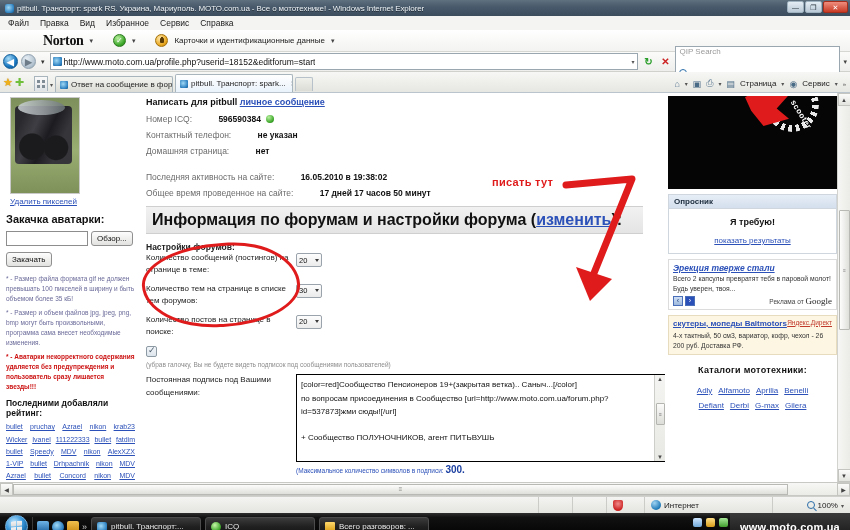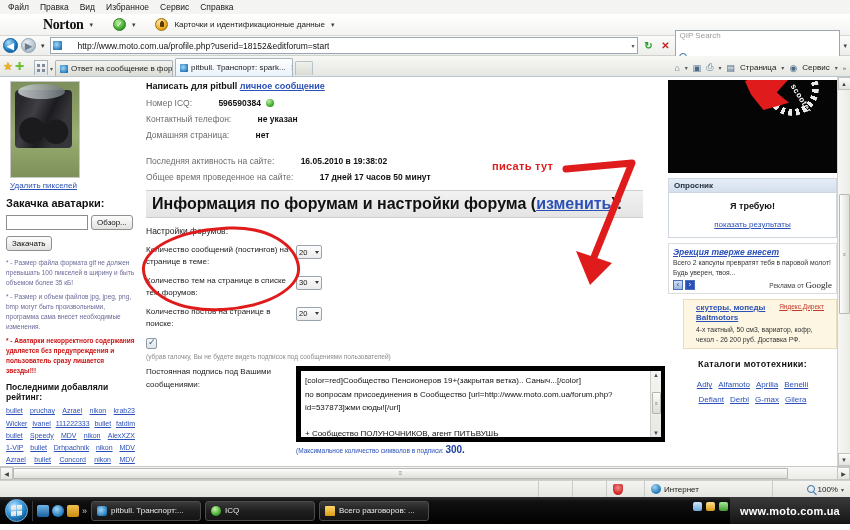--- a/index.html
+++ b/index.html
@@ -122,21 +122,21 @@
   }
   .nav-fwd {
     background: radial-gradient(circle at 35% 28%, #e6eef4, #b9c8d4 60%, #93a4b2);
     border: 1px solid #8fa1ae; color: #6d7c88;
   }
   .nav-drop { font-size: 7px; color: #333; padding: 0 2px; }
   .url-box {
     flex: 1 1 auto; height: 17px;
     background: #fff; border: 1px solid #9ba7b0;
     display: flex; align-items: center;
-    padding: 0 2px; gap: 16px;
+    padding: 0 2px; gap: 2px;
     position: relative;
   }
   .url-ico {
     width: 9px; height: 9px; flex: 0 0 auto;
     background: radial-gradient(circle at 40% 40%, #9fd8f5 0%, #2b7fc0 70%, #17537f 100%);
     border-radius: 1px;
   }
   .url-text {
     font-size: 8.5px; color: #111; white-space: nowrap; overflow: hidden;
   }
@@ -331,21 +331,21 @@
   }
   .c-gap { height: 10px; }
   .c-bar {
     background: linear-gradient(180deg,#f1f1f1,#e4e4e4);
     border-top: 1px solid #cfcfcf;
     border-bottom: 1px solid #cfcfcf;
     font-size: 16px; font-weight: bold; color: #111;
     padding: 4px 6px;
     margin: 8px 14px 8px 0;
   }
-  .c-sub { font-size: 8.5px; color: #222; margin-bottom: 8px; font-weight: normal; }
+  .c-sub { font-size: 8.5px; color: #222; font-weight: bold; }
 
   .setting-row {
     display: flex; align-items: flex-start;
     margin-bottom: 6px;
   }
   .setting-lbl {
     width: 150px; flex: 0 0 150px;
     font-size: 8px; color: #222; line-height: 1.55;
   }
   .mini-select {
@@ -372,22 +372,22 @@
     margin-top: 2px;
   }
   .chk::after {
     content: "✓"; position: absolute; left: 1px; top: -2px;
     font-size: 9px; color: #4a5a68;
   }
   .hint {
     font-size: 6.5px; color: #8c8c8c; margin-top: 4px;
   }
   .sig-area {
-    width: 370px; height: 76px;
-    border: 5px solid #000000;
+    width: 370px; height: 88px;
+    border: 1px solid #000000;
     background: #fff;
     font-size: 8px; color: #111;
     line-height: 1.65;
     padding: 3px 4px;
     position: relative;
     overflow: hidden;
   }
   .sig-scroll {
     position: absolute; right: 0; top: 0;
     width: 11px; height: 100%;
@@ -507,21 +507,21 @@
   .ad-nav.on { background: #2b50b8; color: #fff; }
   .ad-google {
     font-size: 6.5px; color: #444;
   }
   .ad-google .g {
     font-family: "Liberation Serif", serif; font-size: 9px; color: #222;
   }
   .ad-yellow {
     background: #fdf6e3;
     border: 1px solid #e8dcbe;
-    margin-top: 5px; padding: 3px 12px; margin-left: 15px;
+    margin-top: 5px; padding: 3px 4px;
   }
   .ad-y-top { display: flex; justify-content: space-between; align-items: flex-start; }
   .ad-y-title {
     font-size: 8px; color: #2b50b8; text-decoration: underline;
     font-weight: bold; line-height: 1.3;
   }
   .ad-y-brand {
     font-size: 6.5px; color: #c0392b; text-decoration: underline;
     white-space: nowrap;
   }
@@ -690,20 +690,29 @@
   .tray-dot { width: 9px; height: 9px; border-radius: 2px; }
   .td-1 { background: linear-gradient(180deg,#cfe6ff,#6fa8d8); }
   .td-2 { background: linear-gradient(180deg,#ffe08a,#d89c18); }
   .td-3 { background: linear-gradient(180deg,#a8e89a,#3f9c2c); }
 </style>
 </head>
 <body>
 
 <div id="app">
 
+  <div class="titlebar">
+    <div class="tb-favicon"></div>
+    <div class="tb-title">pitbull. Транспорт: spark RS. Украина, Мариуполь. MOTO.com.ua - Все о мототехнике! - Windows Internet Explorer</div>
+    <div class="tb-buttons">
+      <div class="tb-btn">—</div>
+      <div class="tb-btn">❐</div>
+      <div class="tb-btn close">✕</div>
+    </div>
+  </div>
 
   <div class="menubar">
     <span>Файл</span>
     <span>Правка</span>
     <span>Вид</span>
     <span>Избранное</span>
     <span>Сервис</span>
     <span>Справка</span>
   </div>
 
@@ -919,21 +928,21 @@
 
       <div class="box">
         <div class="box-head">Опросник</div>
         <div class="box-body">
           <div class="poll-q">Я требую!</div>
           <a class="lnk poll-lnk">показать результаты</a>
         </div>
       </div>
 
       <div class="ad-box">
-        <div class="ad-title">Эрекция тверже внесет</div>
+        <div class="ad-title">Эрекция тверже стали</div>
         <div class="ad-text">Всего 2 капсулы превратят тебя в паровой молот! Будь уверен, твоя...</div>
         <div class="ad-foot">
           <div class="ad-navs">
             <div class="ad-nav">‹</div>
             <div class="ad-nav on">›</div>
           </div>
           <div class="ad-google">
             <span>Реклама от</span>
             <span class="g">Google</span>
           </div>

